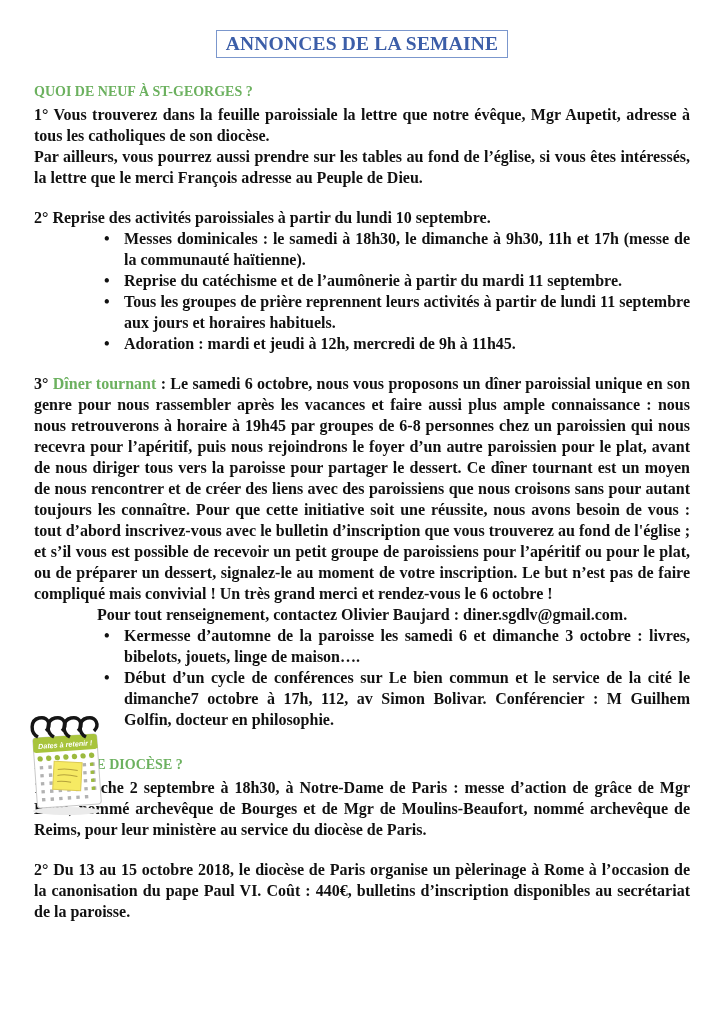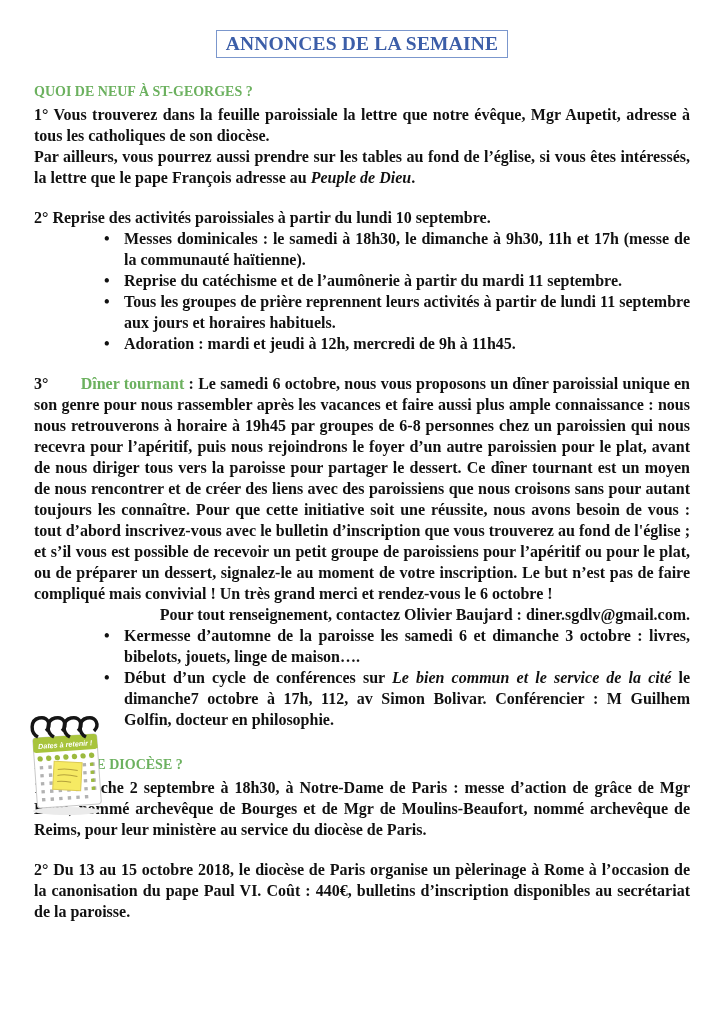--- a/index.html
+++ b/index.html
@@ -36,40 +36,40 @@
   .para{text-align:justify;margin:0;}
   .mt{margin-top:19px;}
   .mt-sm{margin-top:9px;}
   ul.blist{margin:0;padding:0 0 0 90px;list-style:none;}
   ul.blist li{position:relative;text-align:justify;}
   ul.blist li::before{
     content:"\2022";
     position:absolute;left:-20px;top:0;
     font-size:16px;
   }
-  .green{color:#6cb15f;margin-left:28px;}
+  .green{color:#6cb15f;}
   .u{}
-  .it{font-style:italic;}
-  .contact-line{text-align:right;margin:0;}
+  .it{}
+  .contact-line{text-align:center;margin:0;}
   .cal{position:absolute;left:21px;top:712px;width:92px;height:106px;}
 </style>
 </head>
 <body>
 
 <div class="page">
 
   <div class="title-wrap">
     <span class="title-box">ANNONCES DE LA SEMAINE</span>
   </div>
 
   <div class="sec-heading first">QUOI DE NEUF À ST-GEORGES ?</div>
 
   <p class="para">1° Vous trouverez dans la feuille paroissiale la lettre que notre évêque, Mgr Aupetit, adresse à tous les catholiques de son diocèse.</p>
 
-  <p class="para"><span>Par ailleurs, vous pourrez aussi prendre sur les tables au fond de l’église, si vous êtes intéressés,  la lettre que le pape François adresse au </span><span class="it">Peuple de Dieu</span><span>.</span></p>
+  <p class="para"><span>Par ailleurs, vous pourrez aussi prendre sur les tables au fond de l’église, si vous êtes intéressés,  la lettre que le merci François adresse au </span><span class="it">Peuple de Dieu</span><span>.</span></p>
 
   <p class="para mt">2° Reprise des activités paroissiales à partir du lundi 10 septembre.</p>
 
   <ul class="blist">
     <li>Messes dominicales : le samedi à 18h30, le dimanche à 9h30, 11h et 17h (messe de la communauté haïtienne).</li>
     <li>Reprise du catéchisme et de l’aumônerie à partir du mardi 11 septembre.</li>
     <li>Tous les groupes de prière reprennent leurs activités à partir de lundi 11 septembre aux jours et horaires habituels.</li>
     <li>Adoration : mardi et jeudi à 12h, mercredi de 9h à 11h45.</li>
   </ul>
 

